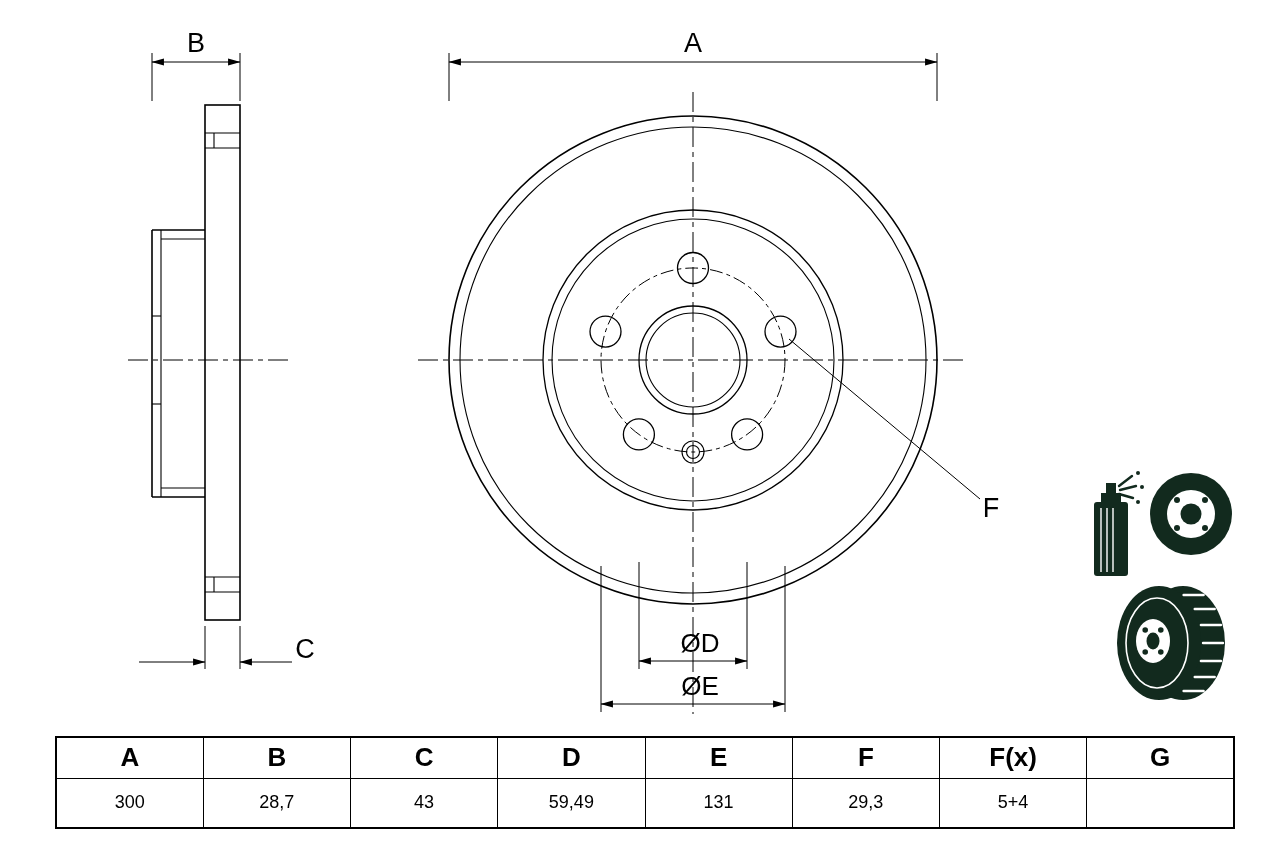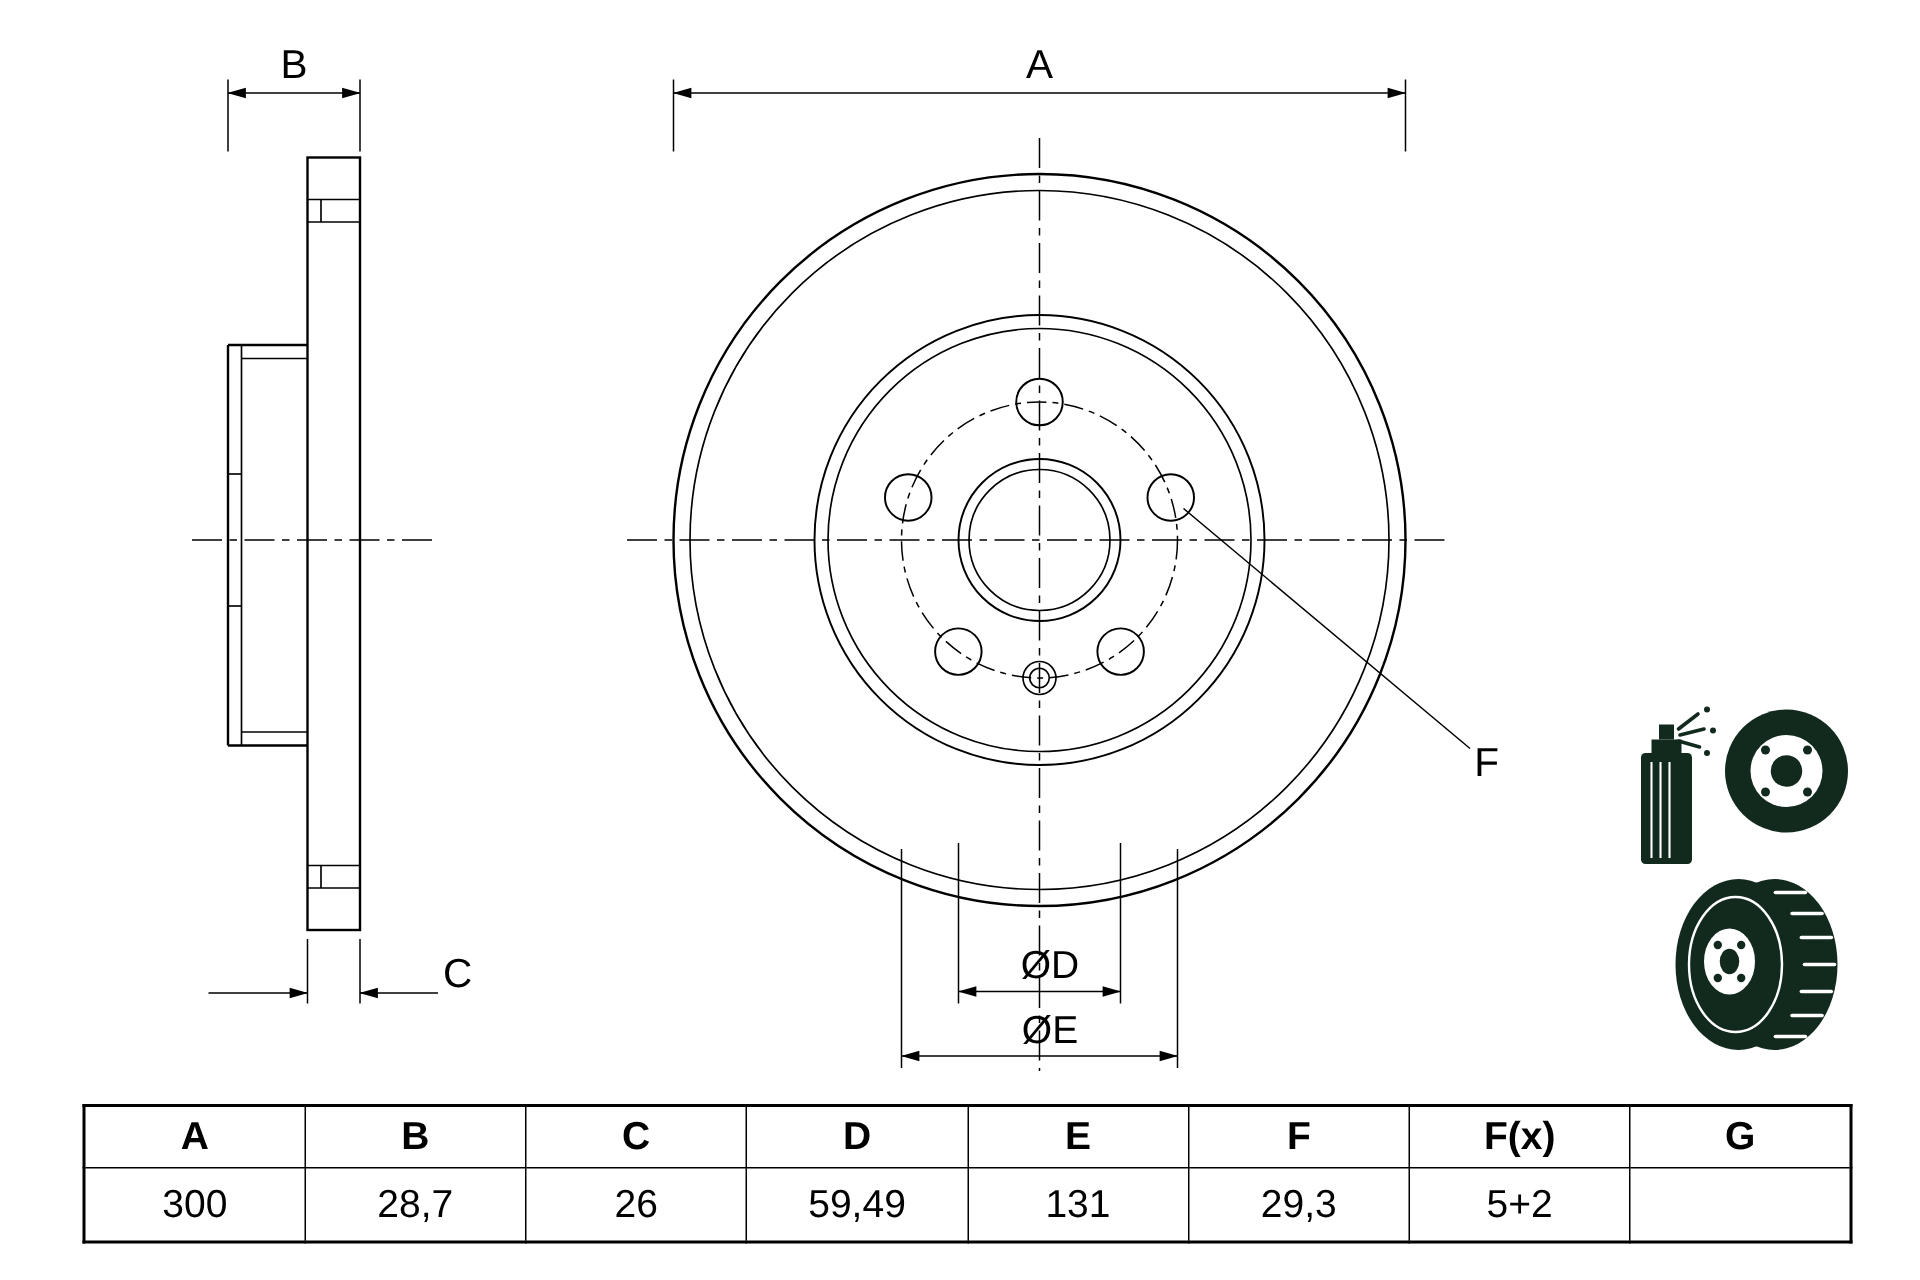--- a/index.html
+++ b/index.html
@@ -15,21 +15,21 @@
   .cl  { stroke:#000; stroke-width:1; fill:none; stroke-dasharray:20 5 5 5; }
   .clb { stroke:#000; stroke-width:1; fill:none; stroke-dasharray:13 4 4 4; }
   .ic  { fill:#122a1e; }
   .icw { fill:#ffffff; }
   .icl { stroke:#122a1e; stroke-width:2.4; stroke-linecap:round; fill:none; }
   .ivl { stroke:#ffffff; stroke-width:2.4; stroke-linecap:round; fill:none; }
   .istripe { stroke:#ffffff; stroke-width:1.4; fill:none; }
   .spec-table { position:absolute; left:55px; top:736px; width:1180px; border-collapse:collapse; table-layout:fixed; border:2px solid #000; }
   .spec-table th, .spec-table td { border:1.3px solid #000; text-align:center; vertical-align:middle; color:#000; }
   .spec-table th { height:41px; font-size:26px; font-weight:bold; }
-  .spec-table td { height:50px; font-size:26px; font-weight:normal;margin-left:40px; }
+  .spec-table td { height:50px; font-size:18px; font-weight:normal;margin-left:40px; }
 </style>
 </head>
 <body>
 
 <div class="stage">
 
   <svg width="1280" height="732" viewBox="0 0 1280 732">
     <defs>
       <marker id="arrow" viewBox="0 0 12 8" refX="11.5" refY="4" markerWidth="13" markerHeight="9" markerUnits="userSpaceOnUse" orient="auto-start-reverse">
         <path d="M0.5,0.8 L12,4 L0.5,7.2 Z" fill="#000"></path>
@@ -181,23 +181,23 @@
         <th>E</th>
         <th>F</th>
         <th>F(x)</th>
         <th>G</th>
       </tr>
     </thead>
     <tbody>
       <tr>
         <td>300</td>
         <td>28,7</td>
-        <td>26</td>
+        <td>43</td>
         <td>59,49</td>
         <td>131</td>
         <td>29,3</td>
-        <td>5+2</td>
+        <td>5+4</td>
         <td></td>
       </tr>
     </tbody>
   </table>
 
 </div>
 
 </body></html>

